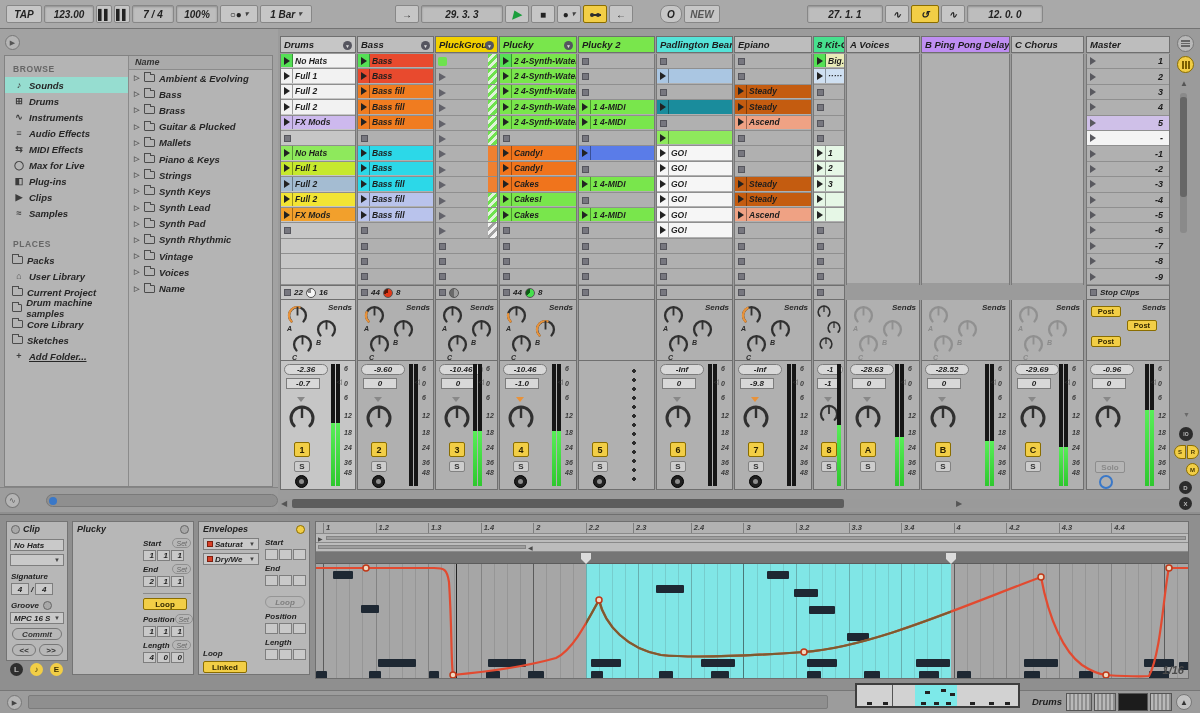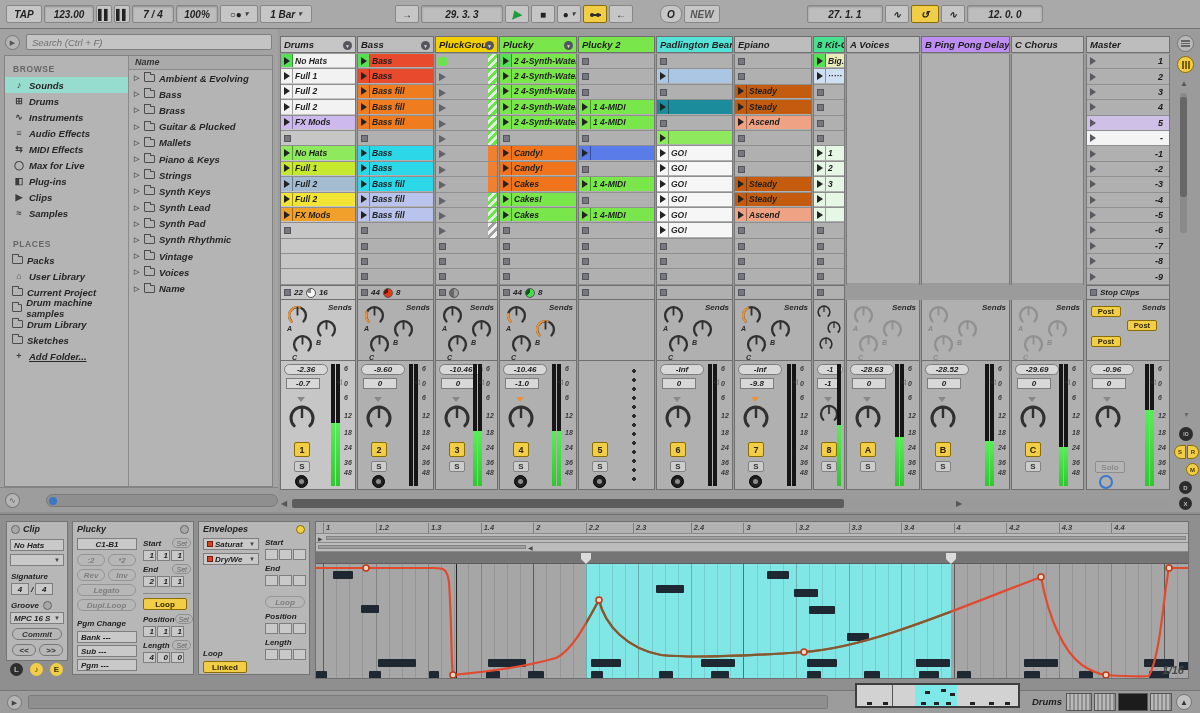--- a/index.html
+++ b/index.html
@@ -203,21 +203,20 @@
     <div class="tbtn on sp" style="width:28px">↺</div>
     <div class="tbtn sp" style="width:24px">∿</div>
     <div class="tbtn disp sp" style="width:76px">12. 0. 0</div>
 
   </div>
 
   <div id="browser">
     <div class="circ" style="position:absolute;left:5px;top:6px;width:15px;height:15px">
         <span style="font-size:7px;color:#555">▶</span>
       </div>
-    <div id="bsearch">Search (Ctrl + F)</div>
     <div id="bpanel">
       <div id="bcats">
         <div class="bhead">BROWSE</div>
         <div id="browse-list">
             <div class="bitem sel">
               <div class="bicon">♪</div>
               <div class="blabel">Sounds</div>
             </div>
             <div class="bitem">
               <div class="bicon">⊞</div>
@@ -265,21 +264,21 @@
             <div class="bitem">
               <span class="fold"></span>
               <div class="blabel">Current Project</div>
             </div>
             <div class="bitem">
               <span class="fold"></span>
               <div class="blabel">Drum machine samples</div>
             </div>
             <div class="bitem">
               <span class="fold"></span>
-              <div class="blabel">Drum Library</div>
+              <div class="blabel">Core Library</div>
             </div>
             <div class="bitem">
               <span class="fold"></span>
               <div class="blabel">Sketches</div>
             </div>
             <div class="bitem">
               <div class="bicon">+</div>
               <div class="blabel" style="text-decoration: underline;">Add Folder...</div>
             </div>
           </div>
@@ -1782,37 +1781,20 @@
 
     <div class="lcirc" style="left:10px;top:148px;background:#2e2e2e;color:#b5b5b5">L</div>
     <div class="lcirc" style="left:30px;top:148px;background:#f2ce46;color:#3a2e00">♪</div>
     <div class="lcirc" style="left:50px;top:148px;background:#f2ce46;color:#3a2e00">E</div>
 
     <div class="panel" style="left:72px;width:122px;height:154px">
       <div class="ptitle">
           <span>Plucky</span>
           <span class="pcirc r"></span>
         </div>
-      <div style="position:absolute;left:4px;top:16px;width:62px">
-        <div class="fbox" style="width:60px;justify-content:center">C1-B1</div>
-        <div style="display:flex;gap:3px;margin-top:4px">
-          <span class="pill" style="width:28px">:2</span>
-          <span class="pill" style="width:28px">*2</span>
-        </div>
-        <div style="display:flex;gap:3px;margin-top:3px">
-          <span class="pill" style="width:28px">Rev</span>
-          <span class="pill" style="width:28px">Inv</span>
-        </div>
-        <div class="pill" style="width:59px;margin-top:3px">Legato</div>
-        <div class="pill" style="width:59px;margin-top:3px">Dupl.Loop</div>
-        <div class="plbl" style="margin-top:8px">Pgm Change</div>
-        <div class="fbox" style="width:60px;margin-top:3px">Bank ---</div>
-        <div class="fbox" style="width:60px;margin-top:2px">Sub ---</div>
-        <div class="fbox" style="width:60px;margin-top:2px">Pgm ---</div>
-      </div>
       <div style="position:absolute;left:70px;top:16px;width:48px">
         <div style="display:flex;justify-content:space-between;align-items:center">
             <span class="plbl">Start</span>
             <span class="setp">Set</span>
           </div>
         <div class="vtrip" style="margin-top:2px">
             <b>1</b>
             <b>1</b>
             <b>1</b>
           </div>

